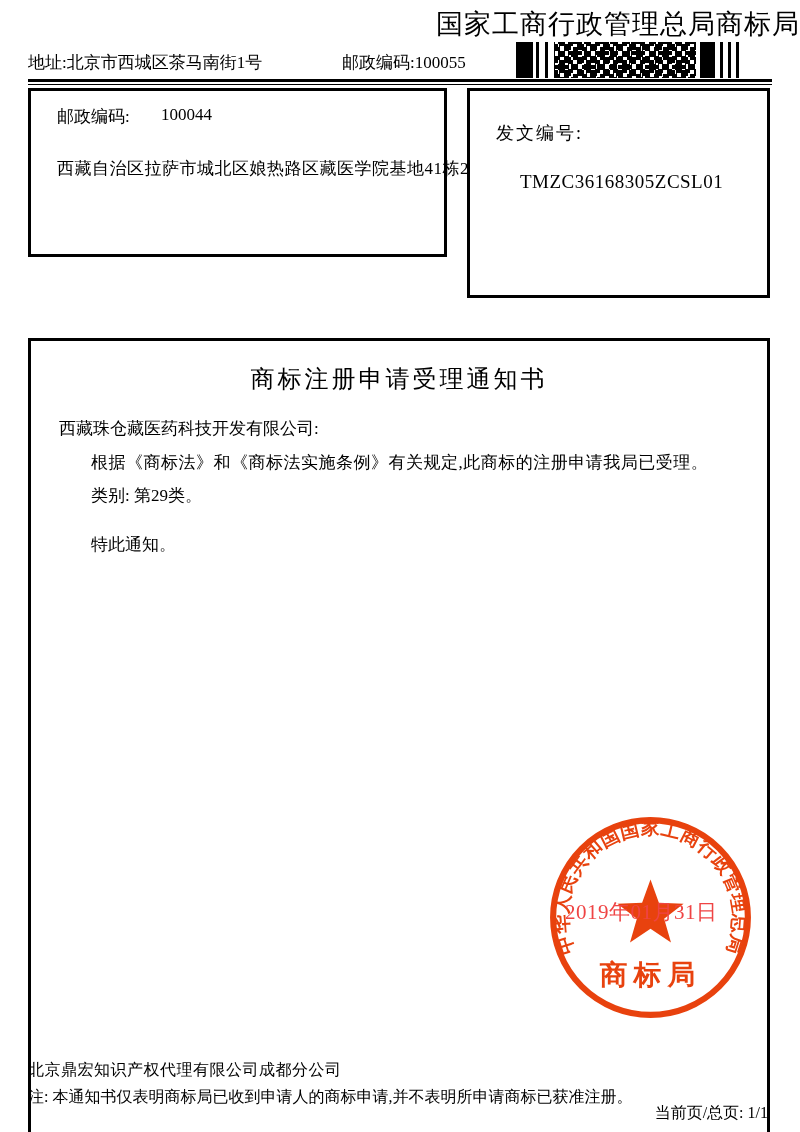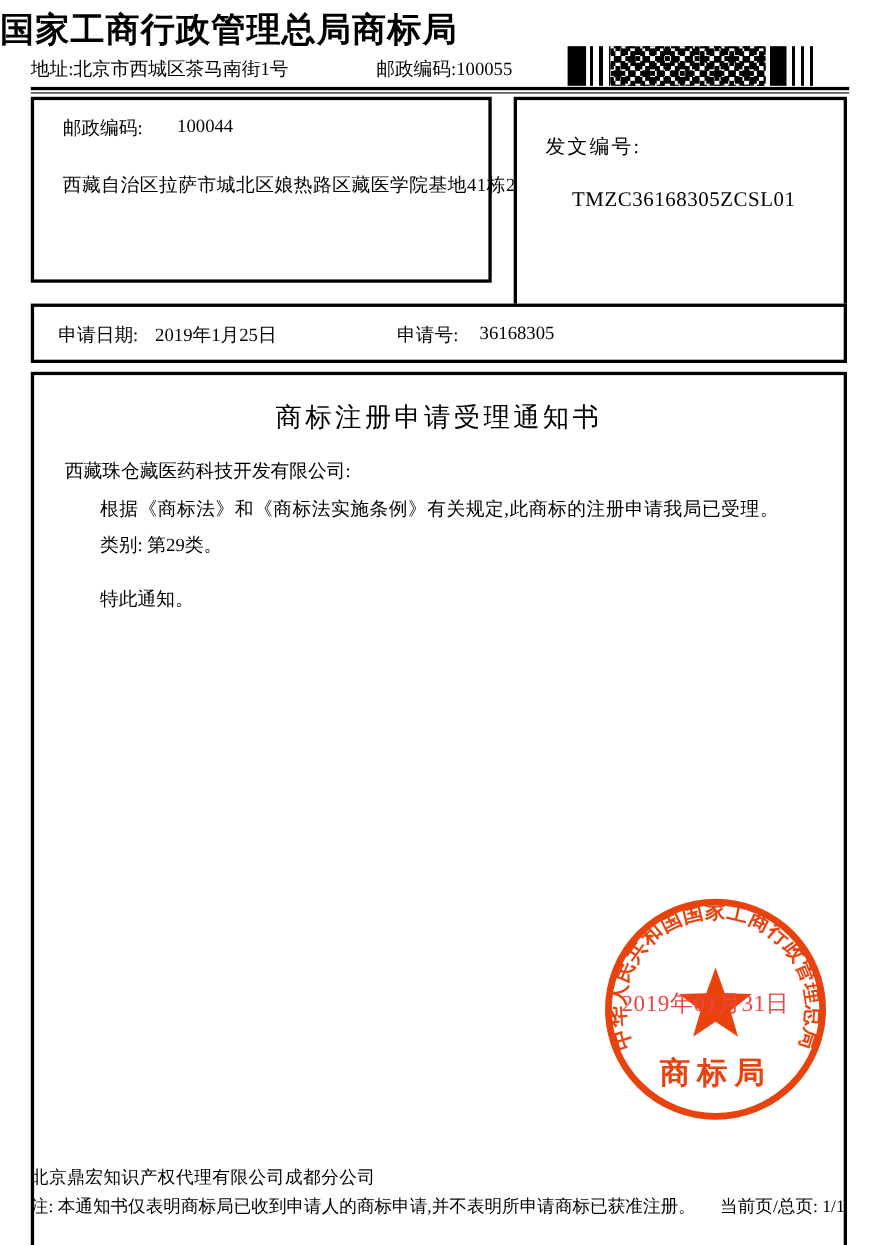--- a/index.html
+++ b/index.html
@@ -1,21 +1,21 @@
 <!DOCTYPE html>
 <html><head>
 <meta charset="utf-8">
 <style>
   * { margin:0; padding:0; box-sizing:border-box; }
   html,body { background:#ffffff; }
   body { font-family:"Liberation Serif","DejaVu Serif",serif; color:#000; }
   .page { position:relative; width:800px; height:1132px; background:#fff; overflow:hidden; }
 
-  .doc-title { position:absolute; top:6px; left:0; width:100%; text-align:left;
-               font-size:31px; font-weight:bold; letter-spacing:1px; }
+  .doc-title { position:absolute; top:6px; left:0; width:100%; text-align:right;
+               font-size:27px; font-weight:normal; letter-spacing:1px; }
 
   .addr-row { position:absolute; top:51px; left:28px; width:744px; font-size:17px; }
   .addr-label { position:absolute; left:0; top:0; }
   .postal-label { position:absolute; left:314px; top:0; }
 
   .barcode { position:absolute; left:516px; top:42px; width:250px; height:36px; display:flex; }
   .bc-block1 { width:17px; height:100%; background:#000; }
   .bc-thin { width:22px; height:100%;
              background:repeating-linear-gradient(90deg,#fff 0 3px,#000 3px 6px,#fff 6px 9px); }
   .bc-2d { width:141px; height:100%;
@@ -63,21 +63,21 @@
   .logo-latin { font-size:13px; font-weight:bold; letter-spacing:2px; line-height:1.1;
                 font-family:"DejaVu Sans","Liberation Sans",sans-serif; }
 
   .seal { position:absolute; left:517px; top:474px; width:205px; height:205px; }
   .seal-date { position:absolute; left:534px; top:557px; font-size:21px; color:#ef4444;
                letter-spacing:0.5px; white-space:nowrap; }
 
   .agency-line { position:absolute; left:28px; top:1060px; font-size:16px; letter-spacing:0.5px; }
   .note-row { position:absolute; left:28px; top:1087px; width:744px; font-size:16px; }
   .note-text { position:absolute; left:0; top:0; }
-  .page-indicator { position:absolute; right:4px; top:0; }
+  .page-indicator { position:absolute; right:4px; top:16px; }
 </style>
 </head>
 <body>
 
 <div class="page">
 
   <div class="doc-title">国家工商行政管理总局商标局</div>
 
   <div class="addr-row">
     <span class="addr-label">地址:北京市西城区茶马南街1号</span>
@@ -98,26 +98,20 @@
     <span class="fs17 pc-label">邮政编码:</span>
     <span class="fs17 pc-value">100044</span>
     <span class="fs17 recip-addr">西藏自治区拉萨市城北区娘热路区藏医学院基地41栋2号</span>
   </div>
 
   <div class="box box-ref">
     <span class="ref-label">发文编号:</span>
     <span class="ref-number">TMZC36168305ZCSL01</span>
   </div>
 
-  <div class="box box-appbar">
-    <span class="fs17 app-date-label">申请日期:</span>
-    <span class="fs17 app-date-value">2019年1月25日</span>
-    <span class="fs17 app-no-label">申请号:</span>
-    <span class="fs17 app-no-value">36168305</span>
-  </div>
 
   <div class="box box-main">
     <div class="notice-title">商标注册申请受理通知书</div>
     <div class="notice-recipient">西藏珠仓藏医药科技开发有限公司:</div>
     <div class="notice-body">根据《商标法》和《商标法实施条例》有关规定,此商标的注册申请我局已受理。</div>
     <div class="notice-category">类别: 第29类。</div>
     <div class="notice-closing">特此通知。</div>
 
 
     <svg class="seal" viewBox="0 0 200 200">

